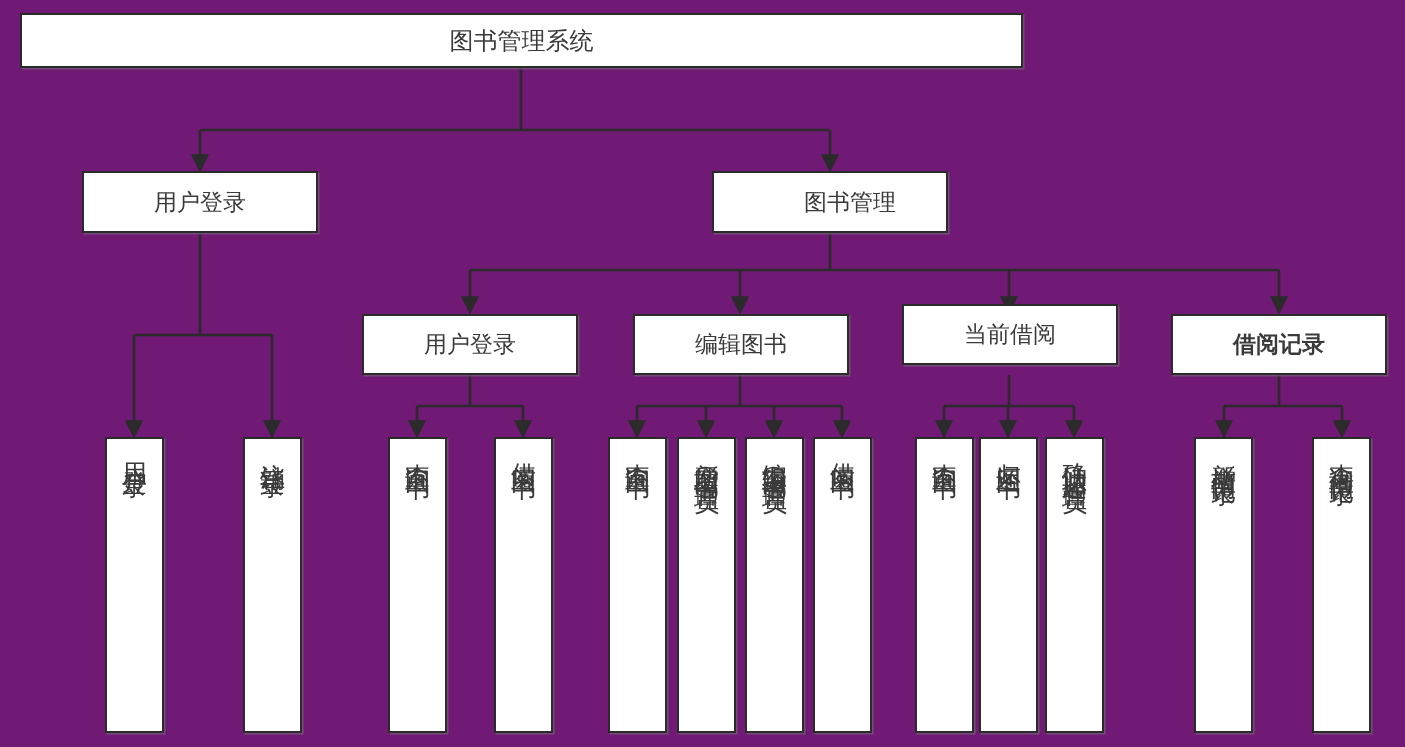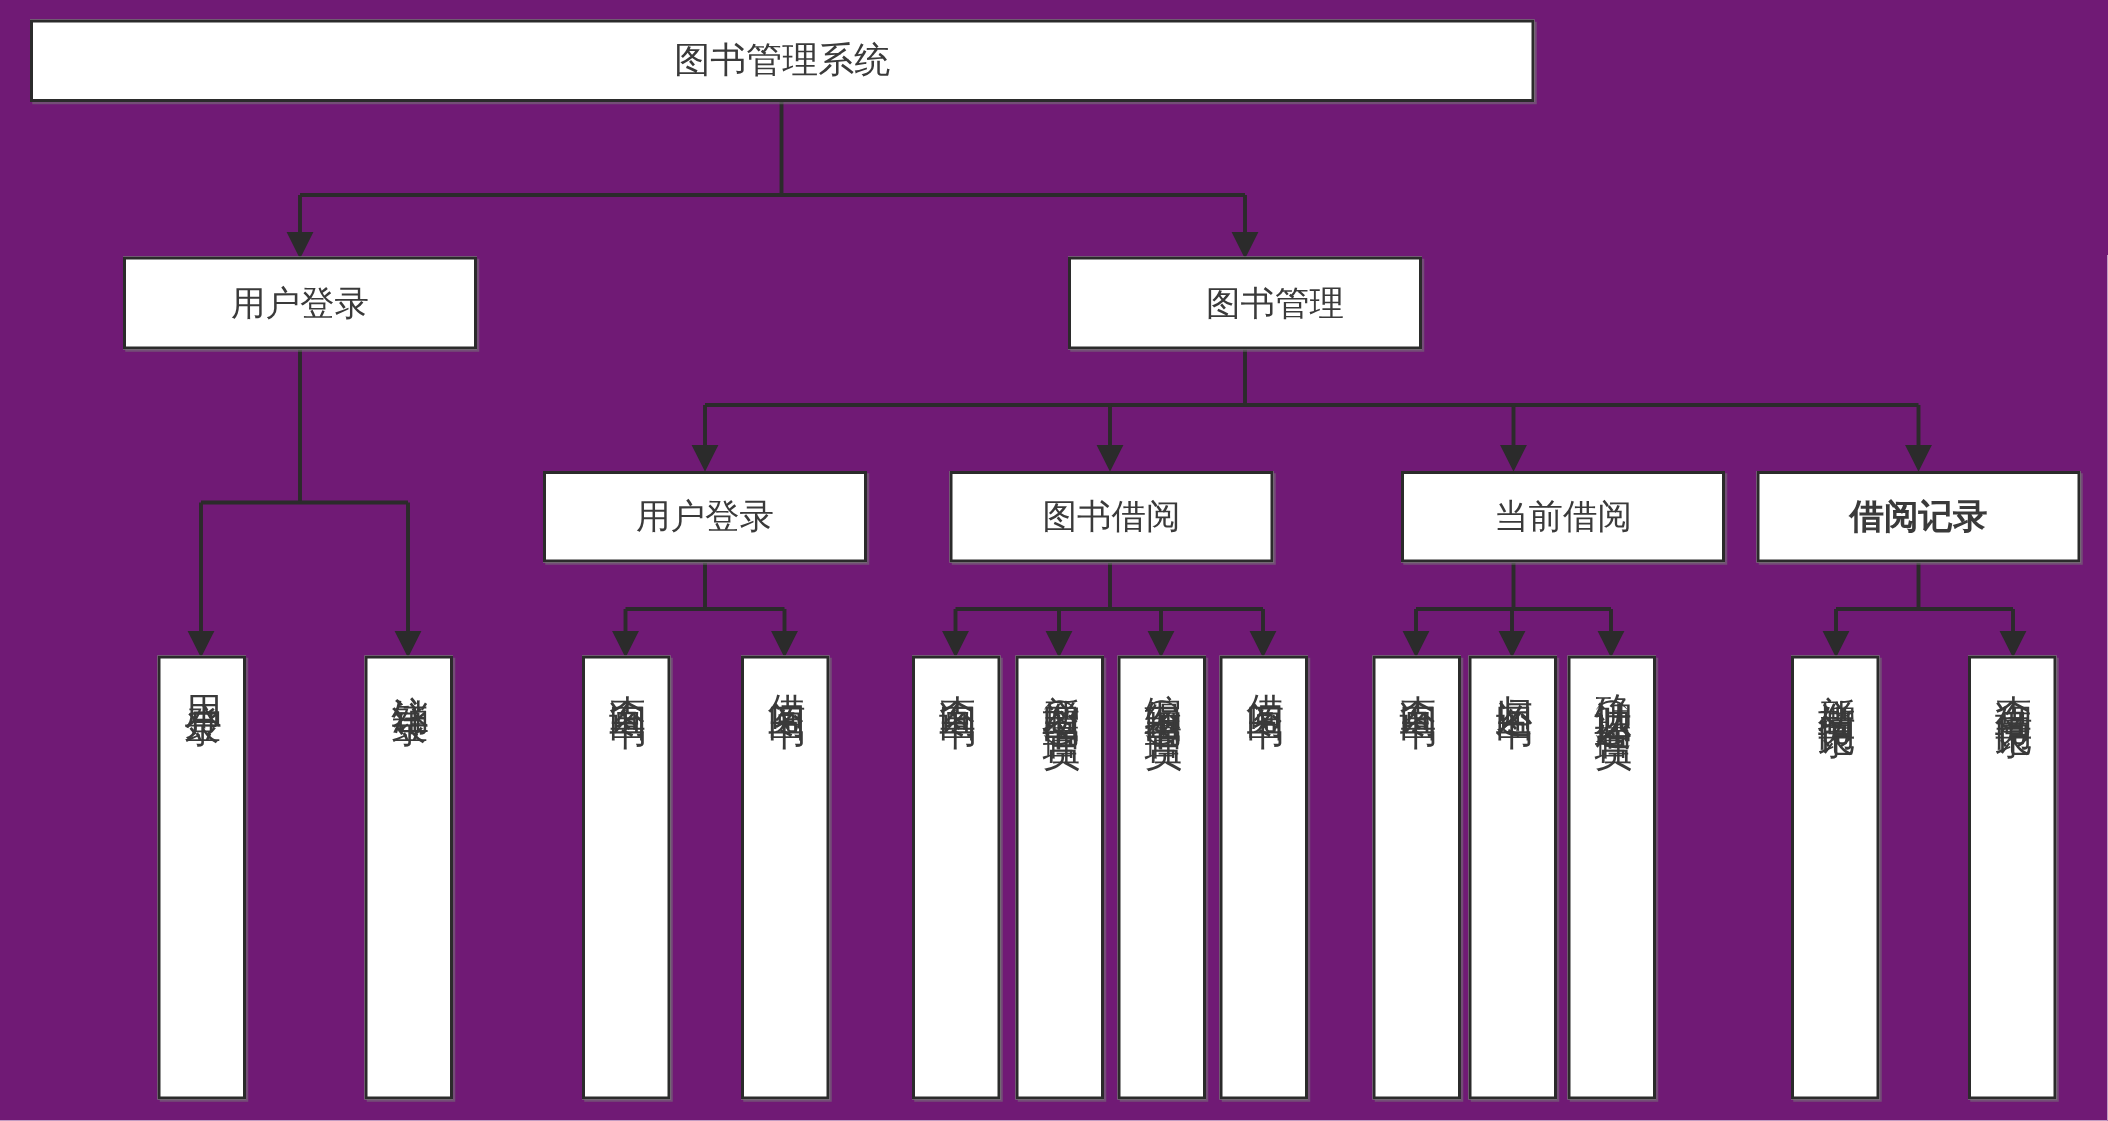--- a/index.html
+++ b/index.html
@@ -136,23 +136,23 @@
     <span class="node-label">用户登录</span>
   </div>
   <div class="node horizontal" style="left:712px; top:171px; width:236px; height:62px;padding-left:40px;">
     <span class="node-label">图书管理</span>
   </div>
 
   <div class="node horizontal" style="left:362px; top:314px; width:216px; height:61px;">
     <span class="node-label">用户登录</span>
   </div>
   <div class="node horizontal" style="left:633px; top:314px; width:216px; height:61px;">
-    <span class="node-label">图书借阅</span>
-  </div>
-  <div class="node horizontal" style="left:902px; top:314px; width:216px; height:61px;margin-left:32px;">
+    <span class="node-label">编辑图书</span>
+  </div>
+  <div class="node horizontal" style="left:902px; top:304px; width:216px; height:61px;">
     <span class="node-label">当前借阅</span>
   </div>
   <div class="node horizontal" style="left:1171px; top:314px; width:216px; height:61px;font-weight:bold;">
     <span class="node-label">借阅记录</span>
   </div>
 
   <div class="node leaf" style="left:105px; top:437px; width:59px; height:296px;">
     <span class="node-label">用户登录</span>
   </div>
   <div class="node leaf" style="left:243px; top:437px; width:59px; height:296px;">

